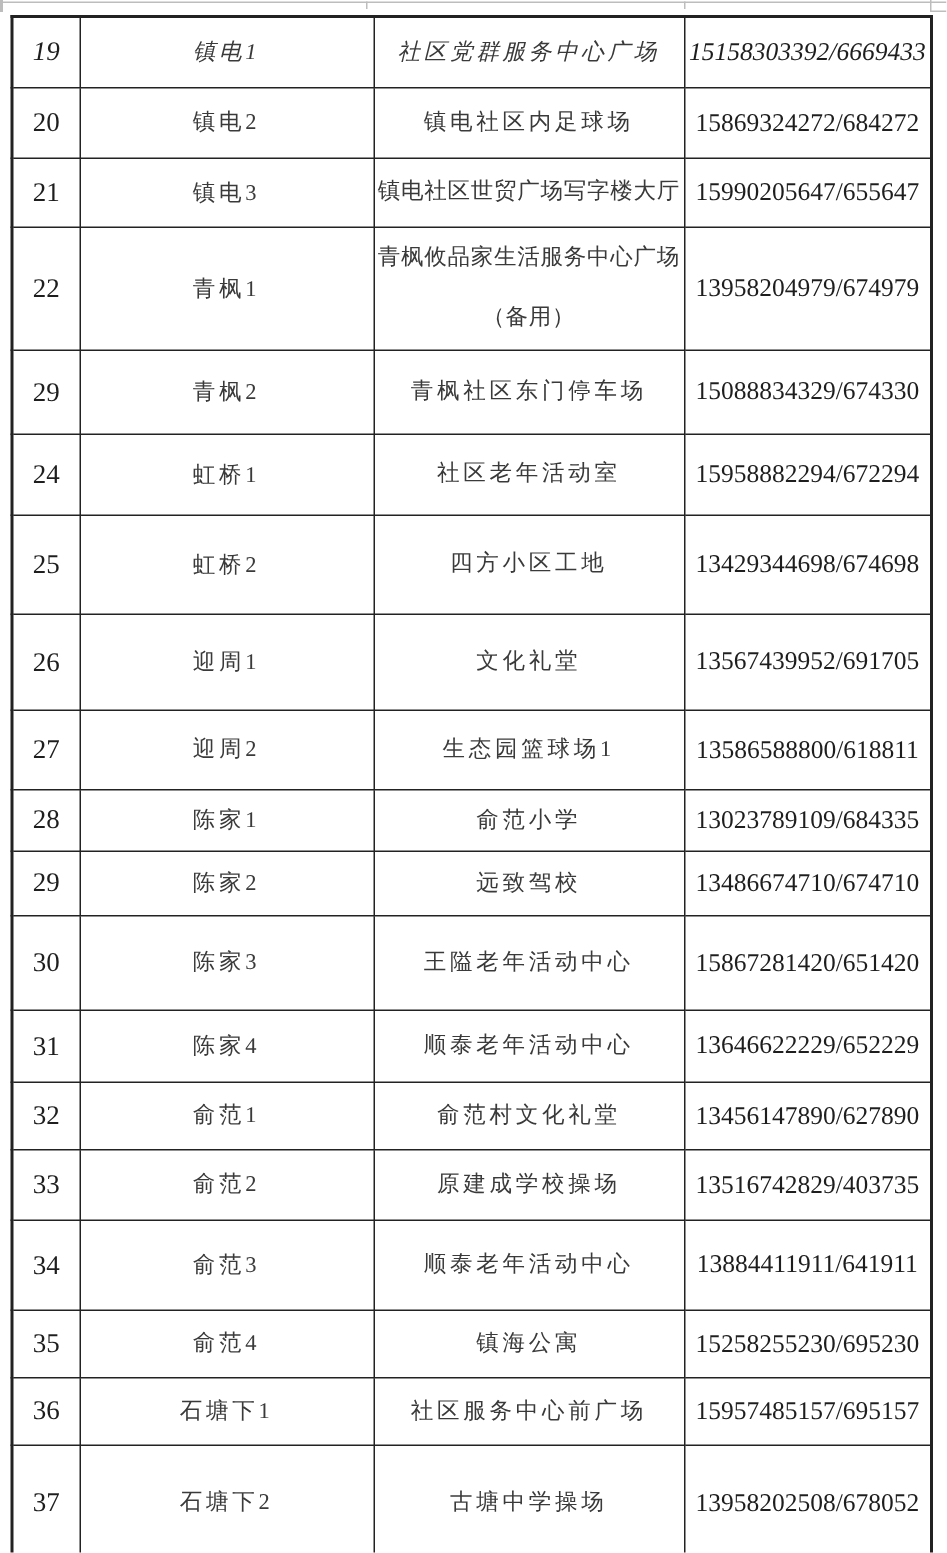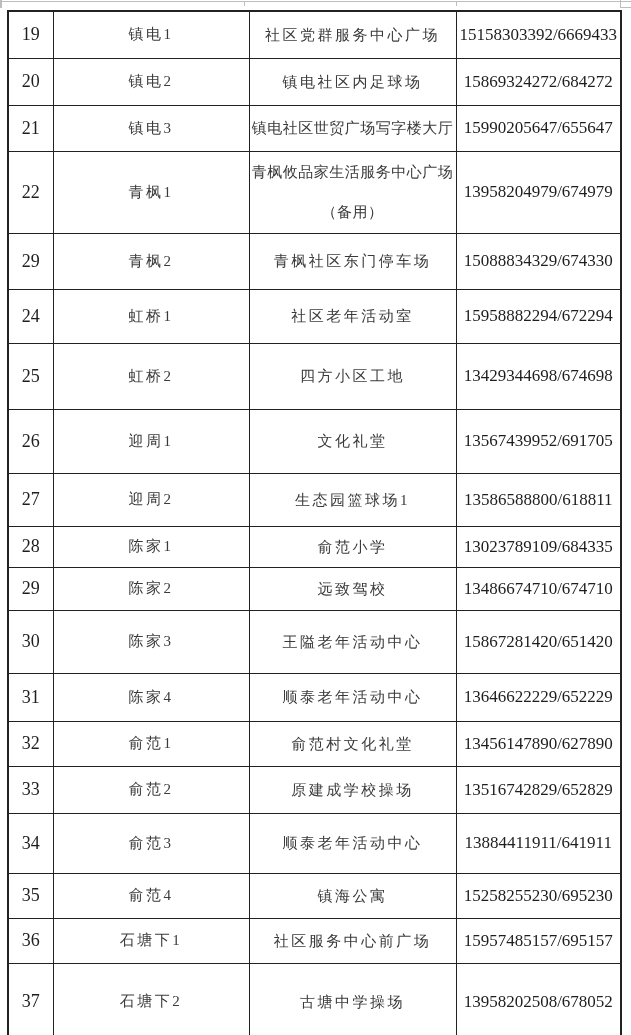--- a/index.html
+++ b/index.html
@@ -66,21 +66,21 @@
   
   tbody tr:nth-child(3) td.c-location,
   tbody tr:nth-child(4) td.c-location { letter-spacing: 0.5px; }
 
   td.c-phone {
     font-size: 17px;
     color: var(--text-dark);
   }
 
   
-  tbody tr:nth-child(1)  { height: 47px; }
+  tbody tr:nth-child(1)  { height: 47px; font-style: italic; }
   tbody tr:nth-child(2)  { height: 47px; padding-left: 40px; }
   tbody tr:nth-child(3)  { height: 46px; }
   tbody tr:nth-child(4)  { height: 82px; }
   tbody tr:nth-child(5)  { height: 56px; }
   tbody tr:nth-child(6)  { height: 54px; }
   tbody tr:nth-child(7)  { height: 66px; margin-left: 47px; }
   tbody tr:nth-child(8)  { height: 64px; }
   tbody tr:nth-child(9)  { height: 53px; }
   tbody tr:nth-child(10) { height: 39px; }
   tbody tr:nth-child(11) { height: 43px; }
@@ -194,21 +194,21 @@
         <tr>
     <td class="c-index">32</td>
     <td class="c-name">俞范1</td>
     <td class="c-location">俞范村文化礼堂</td>
     <td class="c-phone">13456147890/627890</td>
   </tr>
         <tr>
     <td class="c-index">33</td>
     <td class="c-name">俞范2</td>
     <td class="c-location">原建成学校操场</td>
-    <td class="c-phone">13516742829/652829</td>
+    <td class="c-phone">13516742829/403735</td>
   </tr>
         <tr>
     <td class="c-index">34</td>
     <td class="c-name">俞范3</td>
     <td class="c-location">顺泰老年活动中心</td>
     <td class="c-phone">13884411911/641911</td>
   </tr>
         <tr>
     <td class="c-index">35</td>
     <td class="c-name">俞范4</td>

